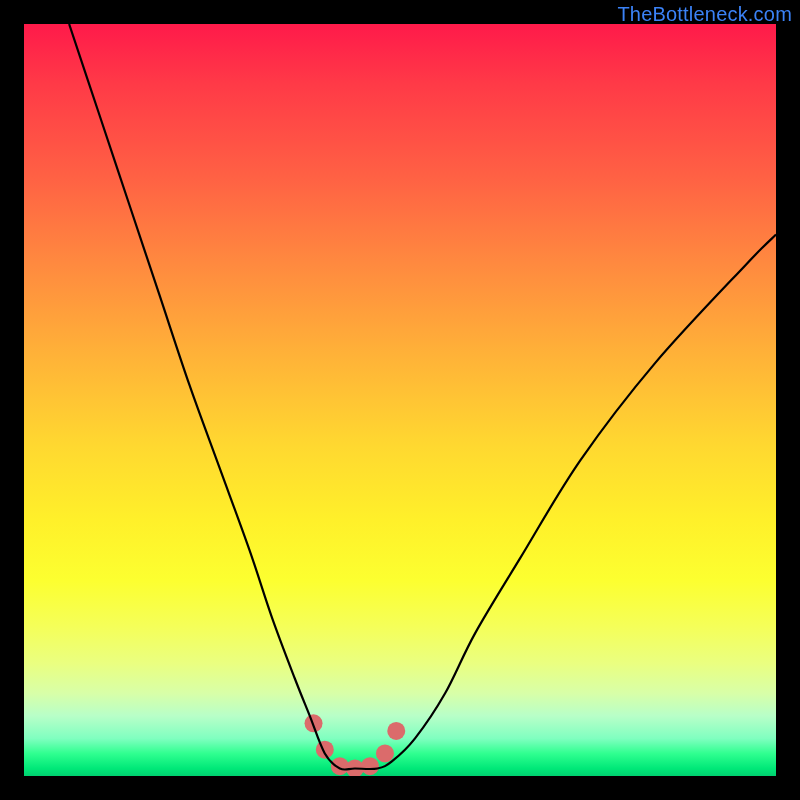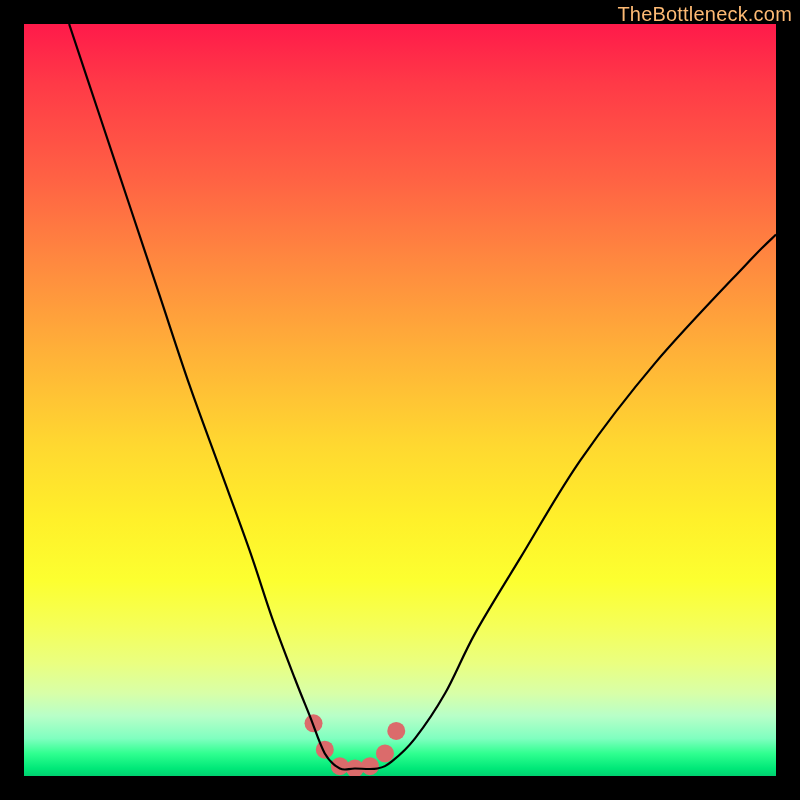--- a/index.html
+++ b/index.html
@@ -49,21 +49,21 @@
   }
   .curve-svg {
     position: absolute;
     top: 0; left: 0;
     width: 100%; height: 100%;
   }
   .watermark {
     position: absolute;
     top: 3px;
     right: 8px;
-    color: #fdba74;
+    color: #3b82f6;
     font-size: 20px;
     font-weight: 500;
     letter-spacing: 0.2px;
   }
 </style>
 </head>
 <body>
 
 <div class="outer">
 

